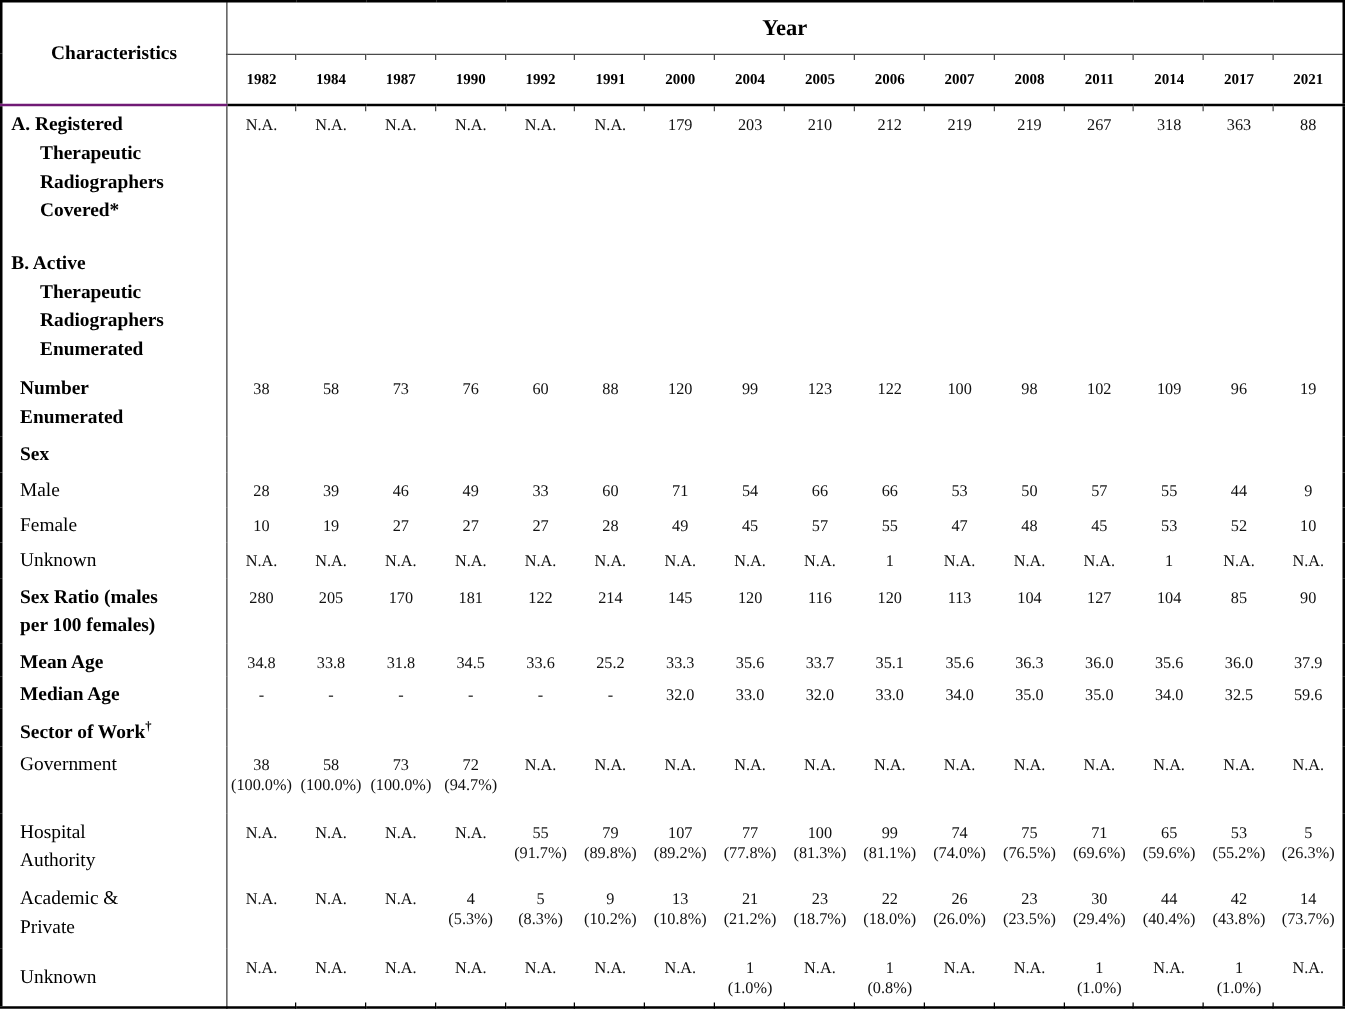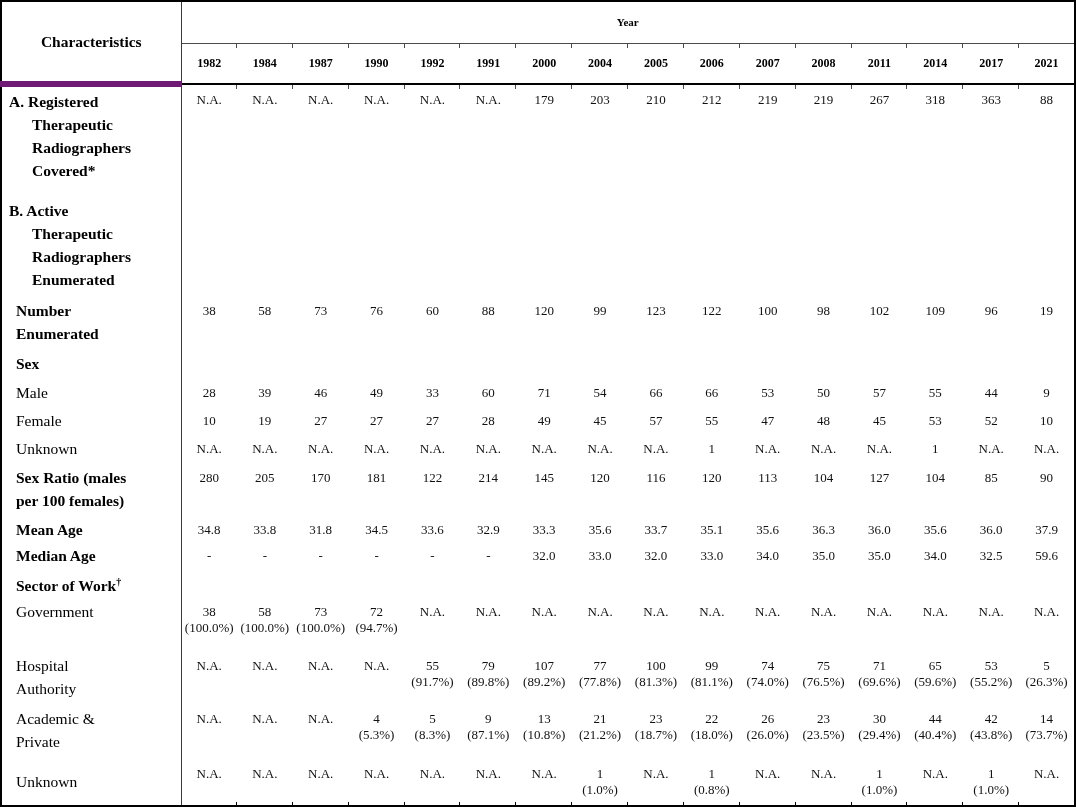--- a/index.html
+++ b/index.html
@@ -6,26 +6,26 @@
   body{width:1076px;height:807px;overflow:hidden;}
   *{box-sizing:border-box;}
   table.main{
     border-collapse:collapse;table-layout:fixed;width:1076px;
     border:2px solid #000;border-bottom:3px solid #000;
     font-family:"Liberation Serif","DejaVu Serif",serif;color:#111;
   }
   col.labelcol{width:180px;}
   
   th.corner{
-    border-right:1px solid #3a3a3a;border-bottom:6px solid #701a75;
+    border-right:1px solid #3a3a3a;border-bottom:2px solid #701a75;
     font-weight:bold;font-size:15.5px;text-align:center;vertical-align:middle;color:#000;
   }
   th.yearhead{
     height:42px;border-bottom:1px solid #4a4a4a;
-    font-weight:bold;font-size:11px;text-align:center;vertical-align:middle;color:#000;
+    font-weight:bold;font-size:18px;text-align:center;vertical-align:middle;color:#000;
   }
   th.yearcell{
     height:41px;border-bottom:2px solid #000;position:relative;
     font-weight:bold;font-size:12px;text-align:center;vertical-align:middle;color:#000;
   }
   th.yearcell::before{content:"";position:absolute;left:-1px;top:0;width:1px;height:4px;background:#4a4a4a;}
   #years-row th:first-child::before{display:none;}
   
   tbody th.lbl{
     border-right:1px solid #3a3a3a;text-align:left;vertical-align:top;
@@ -670,21 +670,21 @@
             <span>34.5</span>
           </div>
         </td>
         <td class="dc">
           <div class="cl">
             <span>33.6</span>
           </div>
         </td>
         <td class="dc">
           <div class="cl">
-            <span>32.9</span>
+            <span>25.2</span>
           </div>
         </td>
         <td class="dc">
           <div class="cl">
             <span>33.3</span>
           </div>
         </td>
         <td class="dc">
           <div class="cl">
             <span>35.6</span>
@@ -1090,21 +1090,21 @@
           </div>
           <div class="cl">
             <span>(8.3%)</span>
           </div>
         </td>
         <td class="dc">
           <div class="cl">
             <span>9</span>
           </div>
           <div class="cl">
-            <span>(87.1%)</span>
+            <span>(10.2%)</span>
           </div>
         </td>
         <td class="dc">
           <div class="cl">
             <span>13</span>
           </div>
           <div class="cl">
             <span>(10.8%)</span>
           </div>
         </td>

